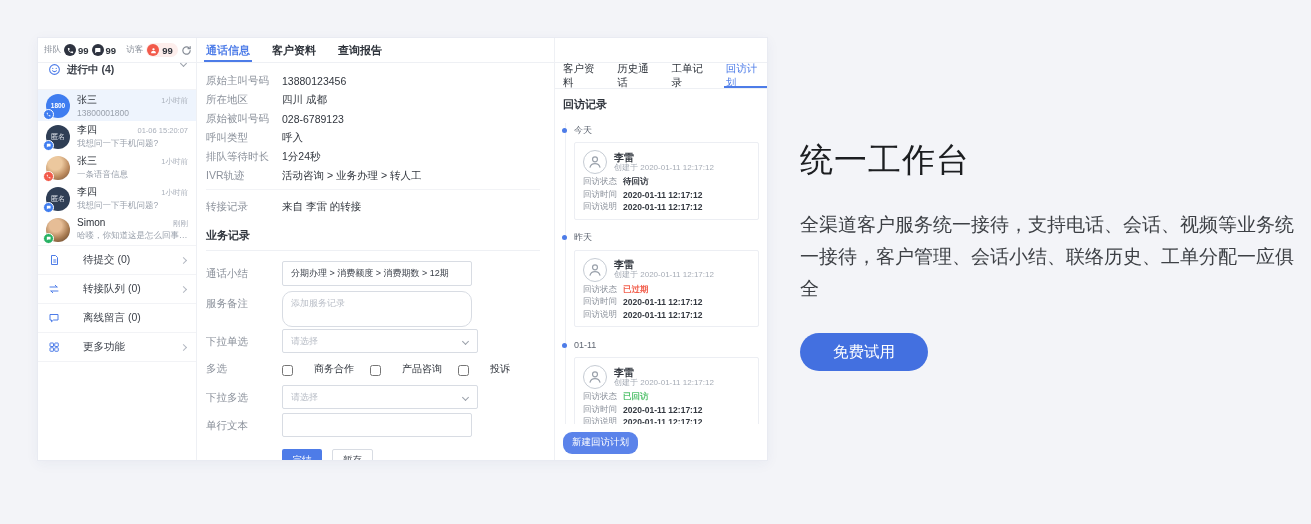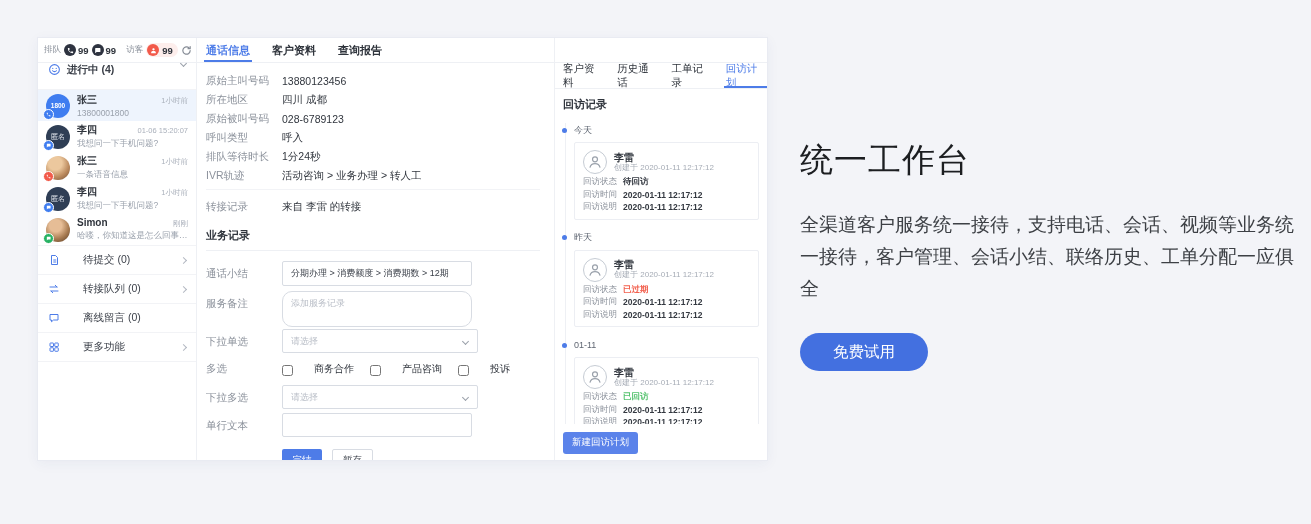--- a/index.html
+++ b/index.html
@@ -47,21 +47,21 @@
           display:flex;align-items:center;justify-content:center}
   .av-blue{background:#3f7df0;color:#fff;font-size:6.5px;font-weight:700}
   .av-dark{background:#2f3e55;color:#dfe3ea;font-size:7px}
   .av-ph1{background:radial-gradient(circle at 38% 30%,#ecc89e 0 30%,#bb8a5e 62%,#6e4a30 100%)}
   .av-ph2{background:radial-gradient(circle at 40% 32%,#e6bd96 0 28%,#a97c52 60%,#54381f 100%)}
   .badge{position:absolute;left:-3px;bottom:-2px;width:11px;height:11px;border-radius:50%;
          border:1.5px solid #fff;display:flex;align-items:center;justify-content:center}
   .b-blue{background:#3f7df0}.b-red{background:#f25a4a}.b-green{background:#27b263}
   .cmain{flex:1;min-width:0}
   .l1{display:flex;justify-content:space-between;align-items:baseline}
-  .cname{font-size:10px;font-weight:700;color:#2f343c}
+  .cname{font-size:10px;font-weight:400;color:#2f343c}
   .ctime{font-size:7.5px;color:#aab0bb;flex:none;margin-left:4px}
   .csub{font-size:8.5px;color:#9aa1ac;white-space:nowrap;overflow:hidden;text-overflow:ellipsis;margin-top:1px}
 
   
   .menu{border-top:1px solid #f2f3f6}
   .mrow{height:29px;display:flex;align-items:center;gap:23px;padding:0 10px;
         border-bottom:1px solid #f2f3f6;font-size:10.5px;color:#3a3f48;cursor:pointer}
   .mico{display:flex;flex:none}
 
   
@@ -106,21 +106,21 @@
   .gtop{display:flex;align-items:center;gap:7px;height:28px}
   .pava{width:24px;height:24px;border-radius:50%;border:1px solid #c6ccd4;display:flex;align-items:center;justify-content:center;flex:none}
   .pname{font-size:10px;font-weight:600;color:#2f343c;line-height:11px}
   .pcreated{font-size:8px;color:#a6acb6;line-height:10px;white-space:nowrap}
   .crow{height:12.5px;display:flex;align-items:center;font-size:8.5px;white-space:nowrap}
   .crow .cl{color:#8b919b;margin-right:6px}
   .crow .cv{color:#343941;font-weight:600}
   .st-expired{color:#f2604e !important}
   .st-done{color:#56c36f !important}
   .rfoot{position:absolute;left:0;right:0;bottom:0;height:36px;background:#fff;padding:7px 0 0 8px;z-index:3}
-  .btn-new{height:22px;padding:0 9px;background:#5b83ea;color:#fff;border:none;border-radius:3px;
+  .btn-new{height:22px;padding:0 9px;background:#5b83ea;color:#fff;border:none;border-radius:9px;
            font-size:9.5px;cursor:pointer;font-family:inherit}
 
   
   .hero{position:absolute;left:800px;top:138px;width:512px}
   .hero h1{font-size:33px;font-weight:500;color:#1c1e21;letter-spacing:1px}
   .hero p{margin-top:26px;width:508px;font-size:19px;line-height:32px;color:#3d4045}
   .cta{margin-top:28px;height:38px;padding:0 33px;border:none;border-radius:19px;background:#4370e0;
        color:#fff;font-size:15.5px;cursor:pointer;font-family:inherit}
 </style>
 </head>

